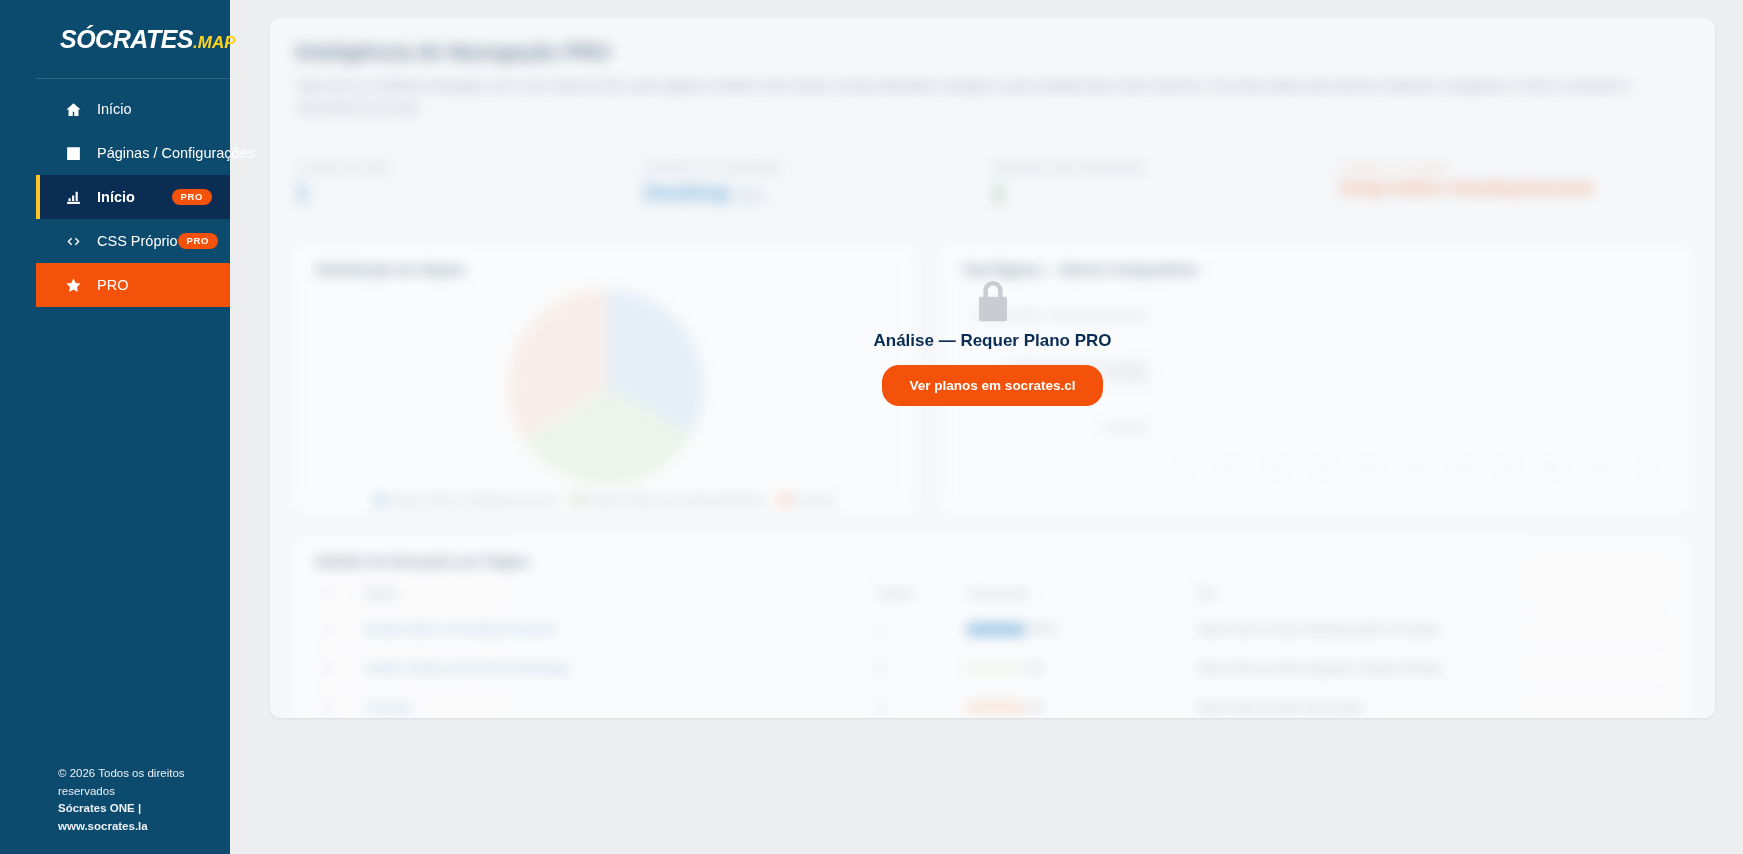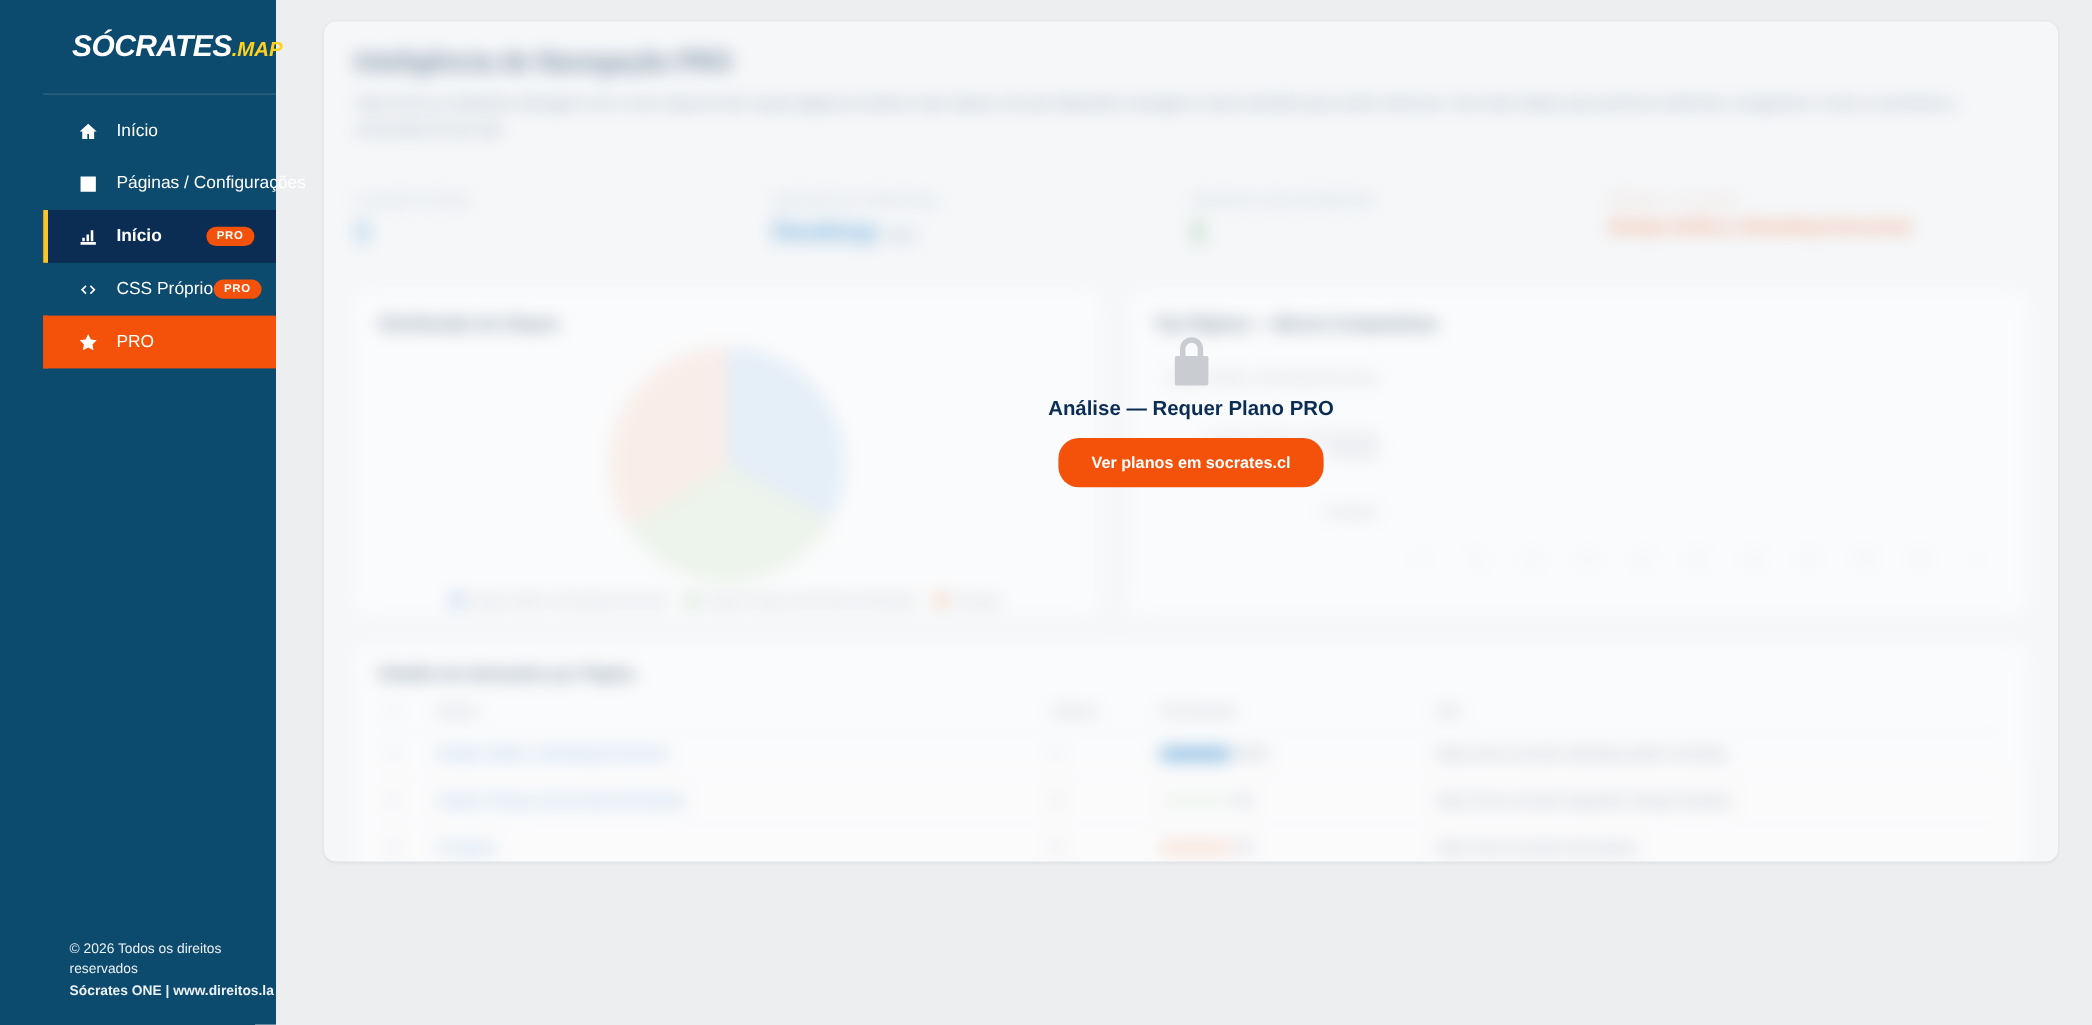--- a/index.html
+++ b/index.html
@@ -233,21 +233,21 @@
           <svg viewBox="0 0 24 24">
               <path d="m12 2 3.1 6.3 6.9 1-5 4.9 1.2 6.9L12 17.8 5.8 21.1 7 14.2l-5-4.9 6.9-1z"></path>
             </svg>
         </span>
         <span class="label">PRO</span>
       </div>
     </nav>
 
     <div class="side-footer">
       <div class="l1">© 2026 Todos os direitos reservados</div>
-      <div class="l2">Sócrates ONE | www.direitos.la</div>
+      <div class="l2">Sócrates ONE | www.socrates.la</div>
     </div>
   </aside>
 
   <main class="main">
     <div class="card-shell">
 
       <div class="blurred">
         <h1 class="pg-title">Inteligência de Navegação PRO</h1>
         <p class="pg-desc">Veja como os visitantes interagem com o seu mapa do site: quais páginas recebem mais cliques, de que dispositivo navegam e qual conteúdo gera maior interesse. Use estes dados para priorizar melhorias, reorganizar o menu e aumentar a conversão do seu site.</p>
 

